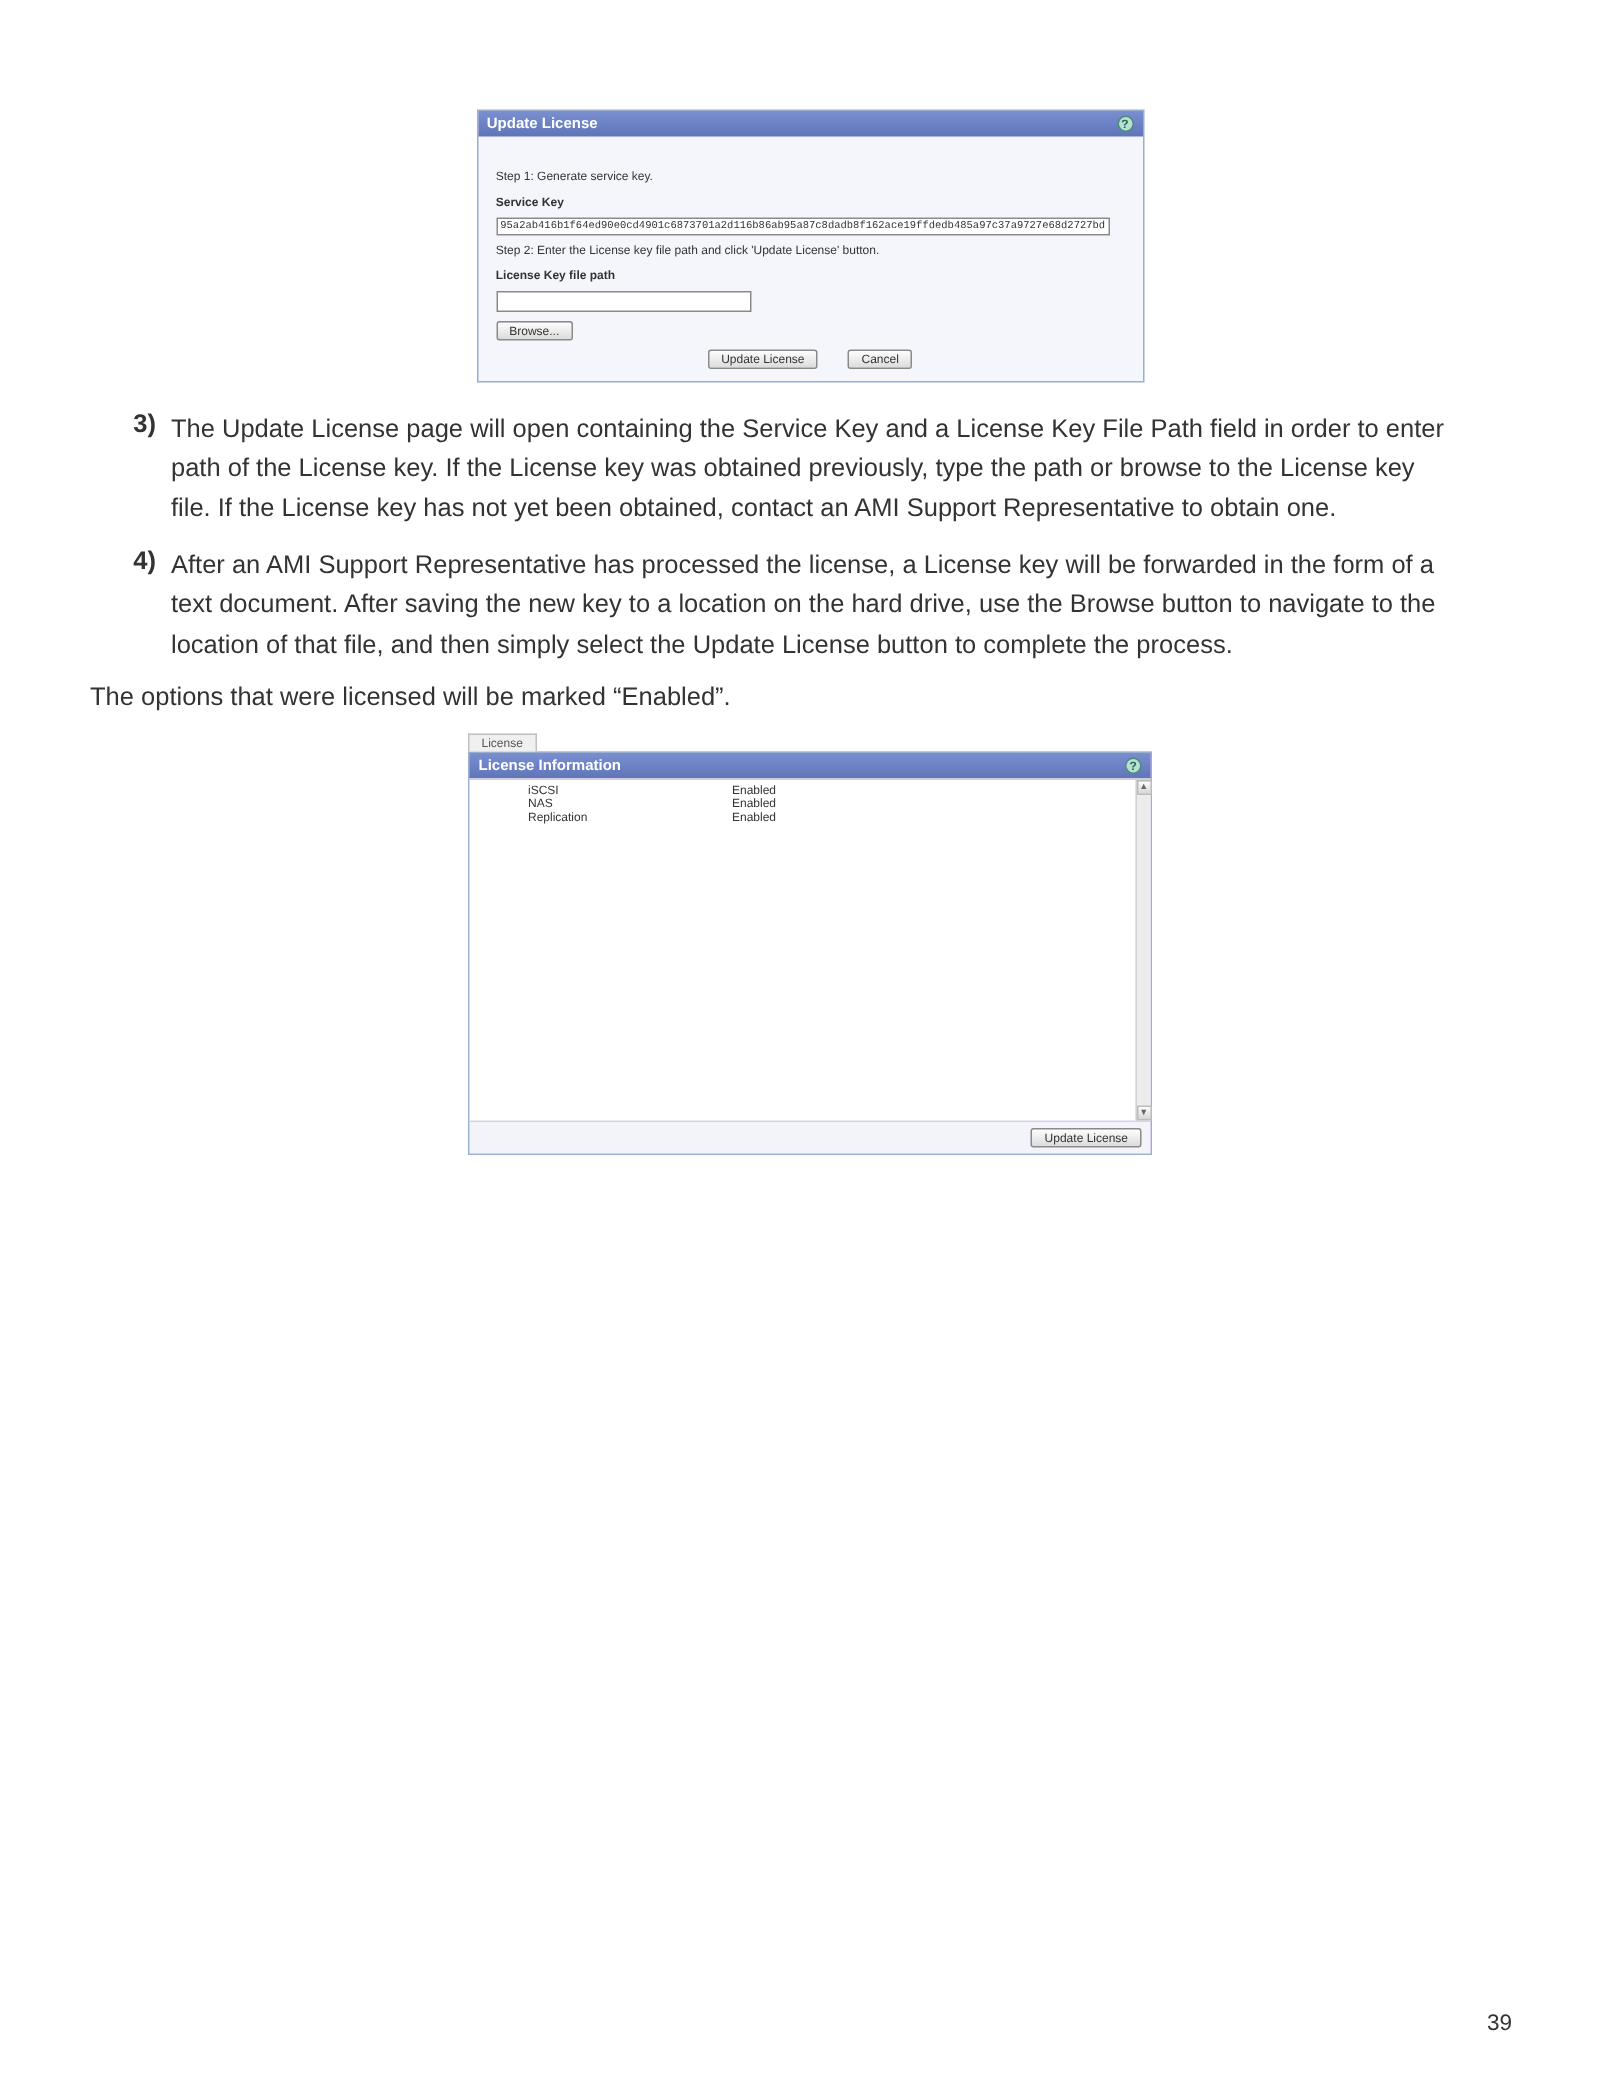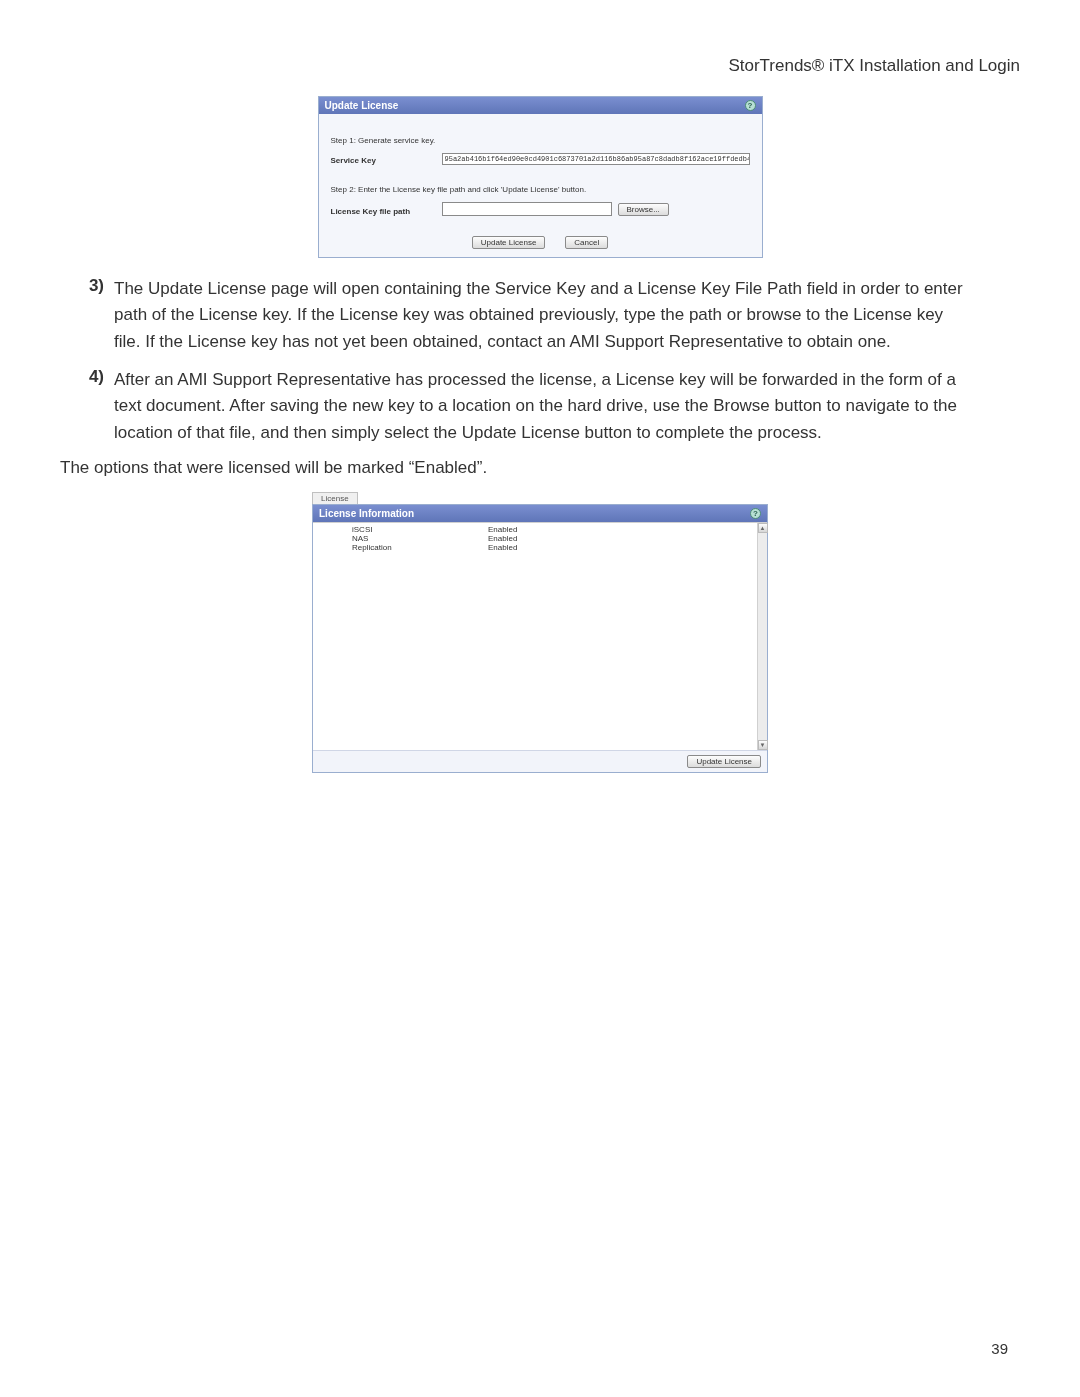--- a/index.html
+++ b/index.html
@@ -47,23 +47,24 @@
     display: inline-flex;
     align-items: center;
     justify-content: center;
     font-size: 8px;
     color: #2a6152;
   }
   .panel-body { padding: 22px 12px 8px 12px; }
   .step-text { font-size: 8px; margin-bottom: 8px; }
   .step-row {
     display: flex;
-    align-items: flex-end;
+    align-items: flex-start;
     gap: 6px;
-    margin-bottom: 20px;
+    margin-bottom: 5px;
+    flex-direction: column;
   }
   .step-row .label { width: 105px; font-weight: bold; font-size: 8px; }
   .svc-key-box {
     flex: 1;
     border: 1px solid #8a8a8a;
     background: #fff;
     font-family: "Courier New", monospace;
     font-size: 7px;
     padding: 1px 2px;
     white-space: nowrap;
@@ -169,21 +170,20 @@
     bottom: 40px;
     font-size: 15px;
   }
 </style>
 </head>
 <body>
 
 <div class="page">
 
   <div class="header-lines">
-    <div>StorTrends® iTX Installation and Login</div>
   </div>
 
   <div class="panel">
     <div class="panel-title">
       <span>Update License</span>
       <span class="help-icon">?</span>
     </div>
     <div class="panel-body">
       <div class="step-text">Step 1: Generate service key.</div>
       <div class="step-row">

